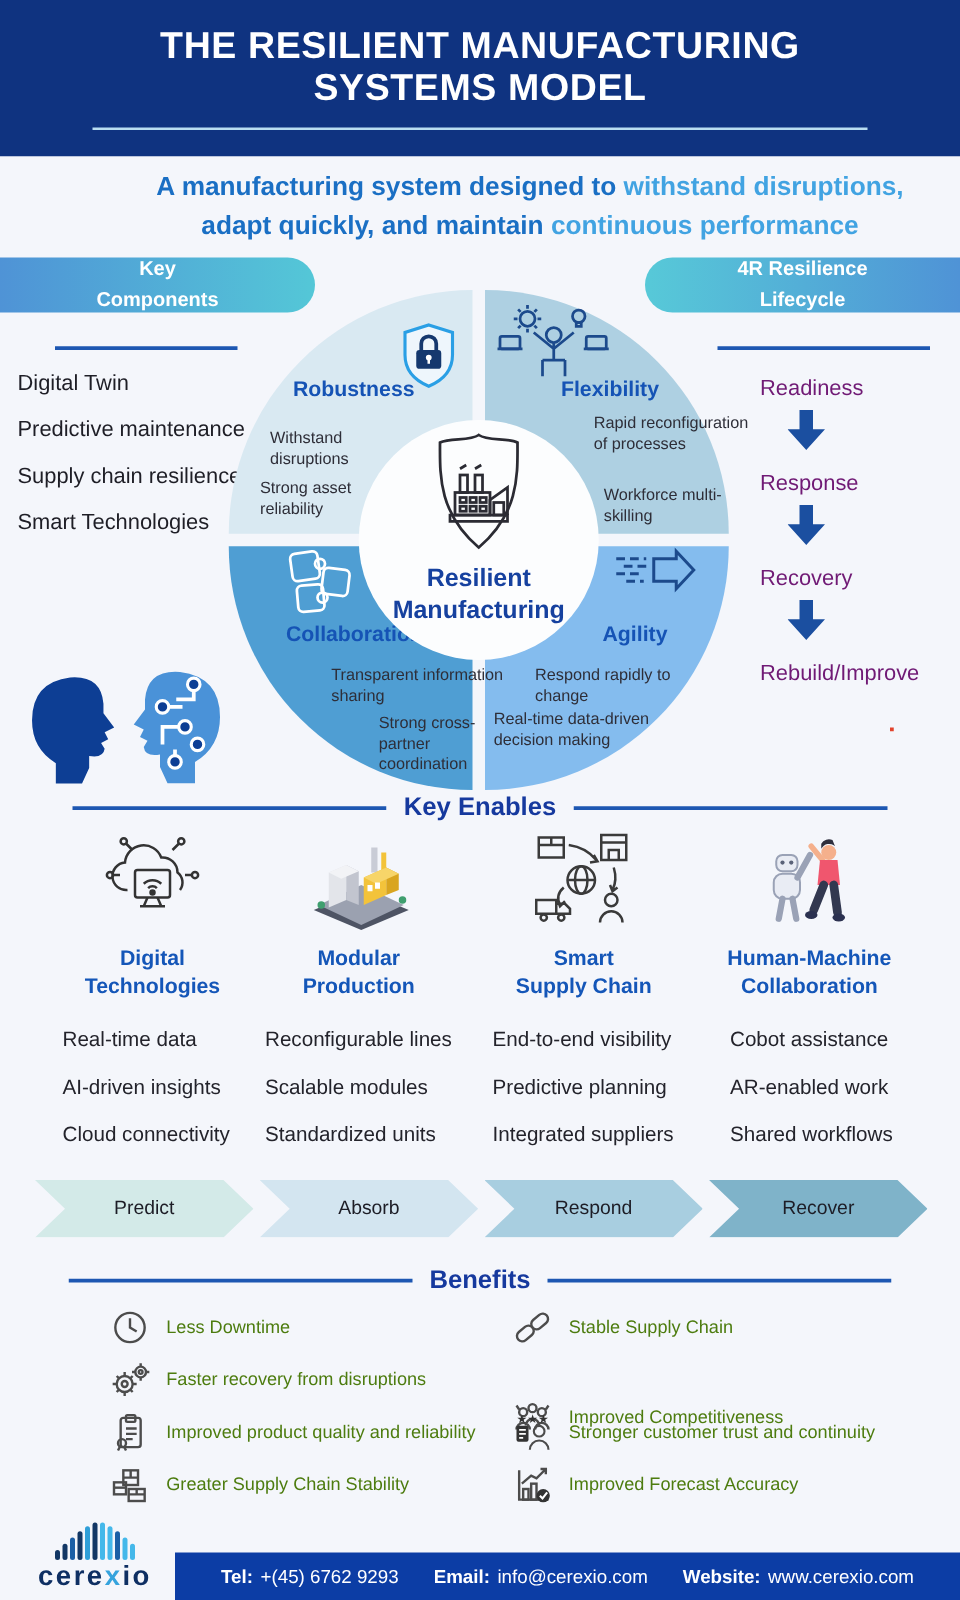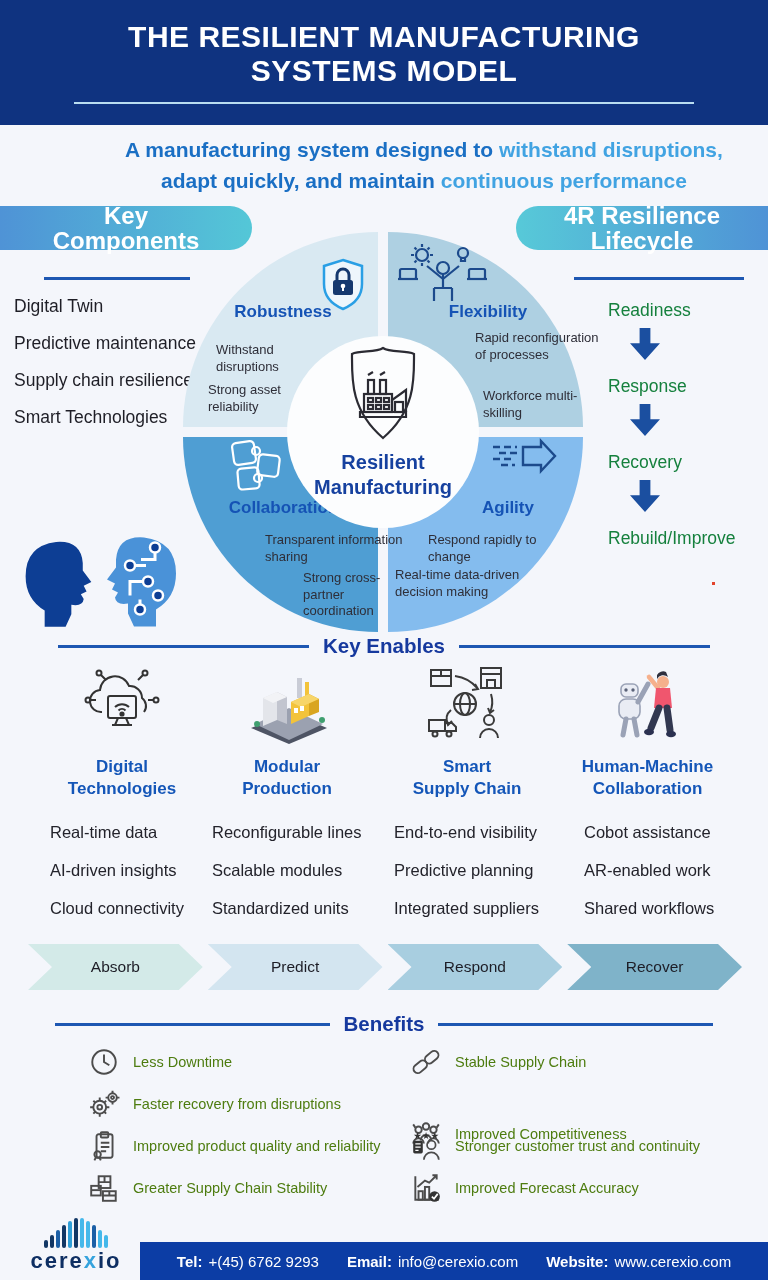--- a/index.html
+++ b/index.html
@@ -11,33 +11,33 @@
   .header h1{margin:0;padding-top:20px;font-size:30px;line-height:34px;font-weight:800;letter-spacing:.5px;}
   .header-underline{position:absolute;left:74px;top:102px;width:620px;height:2px;background:#b9def1;}
 
   
   .subtitle{position:absolute;left:0;top:134px;width:768px;text-align:center;
             font-size:21px;font-weight:700;line-height:31px;color:#1a6fc4;margin-left:40px;}
   .subtitle .lite{color:#41a3e2;}
 
   
   .pill{position:absolute;top:206px;height:44px;display:flex;align-items:center;justify-content:center;
-        color:#fff;font-weight:700;font-size:24px;line-height:25px;text-align:center;}
+        color:#fff;font-weight:700;font-size:16px;line-height:25px;text-align:center;}
   .pill-left{left:0;width:252px;border-radius:0 34px 34px 0;background:linear-gradient(90deg,#4f93d6,#54c7d7);}
   .pill-right{left:516px;width:252px;border-radius:34px 0 0 34px;background:linear-gradient(90deg,#57c9d8,#4f93d6);}
   .ul1{position:absolute;left:44px;top:277px;width:146px;height:3px;background:#1d57b2;}
   .ul2{position:absolute;left:574px;top:277px;width:170px;height:3px;background:#1d57b2;}
 
   
   .kc-list{position:absolute;left:14px;top:296px;width:205px;font-size:17.5px;color:#1e1e26;}
   .kc-list div{margin-bottom:17px;line-height:20px;}
 
   
   .lc{position:absolute;left:600px;top:300px;width:165px;}
-  .lc-step{position:absolute;left:8px;font-size:17.5px;color:#15803d;}
+  .lc-step{position:absolute;left:8px;font-size:17.5px;color:#701a75;}
   .dn-arrow{position:absolute;left:30px;width:30px;height:32px;background:#1b4fa0;
             clip-path:polygon(32% 0,68% 0,68% 48%,100% 48%,50% 100%,0 48%,32% 48%);}
 
   
   .wheel{position:absolute;left:183px;top:232px;width:400px;height:400px;}
   .q{position:absolute;width:195px;height:195px;}
   .q-tl{left:0;top:0;background:#d9e9f2;border-top-left-radius:100%;}
   .q-tr{left:205px;top:0;background:#aed0e2;border-top-right-radius:100%;}
   .q-bl{left:0;top:205px;background:#4f9ed3;border-bottom-left-radius:100%;}
   .q-br{left:205px;top:205px;background:#84bcee;border-bottom-right-radius:100%;}
@@ -351,22 +351,22 @@
     <div>Predictive planning</div>
     <div>Integrated suppliers</div>
   </div>
   <div class="enable-list" style="left:584px;">
     <div>Cobot assistance</div>
     <div>AR-enabled work</div>
     <div>Shared workflows</div>
   </div>
 
   <div class="phases">
+    <div class="chev">Predict</div>
     <div class="chev">Absorb</div>
-    <div class="chev">Predict</div>
     <div class="chev">Respond</div>
     <div class="chev">Recover</div>
   </div>
 
   <div class="section-head" style="left:55px;top:1012px;width:658px;">
     <div class="line"></div>
     <div class="section-title">Benefits</div>
     <div class="line"></div>
   </div>
 

